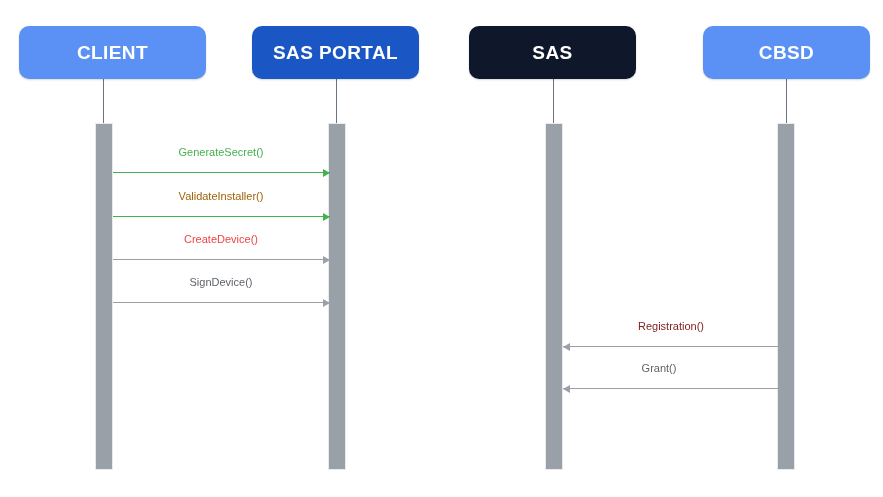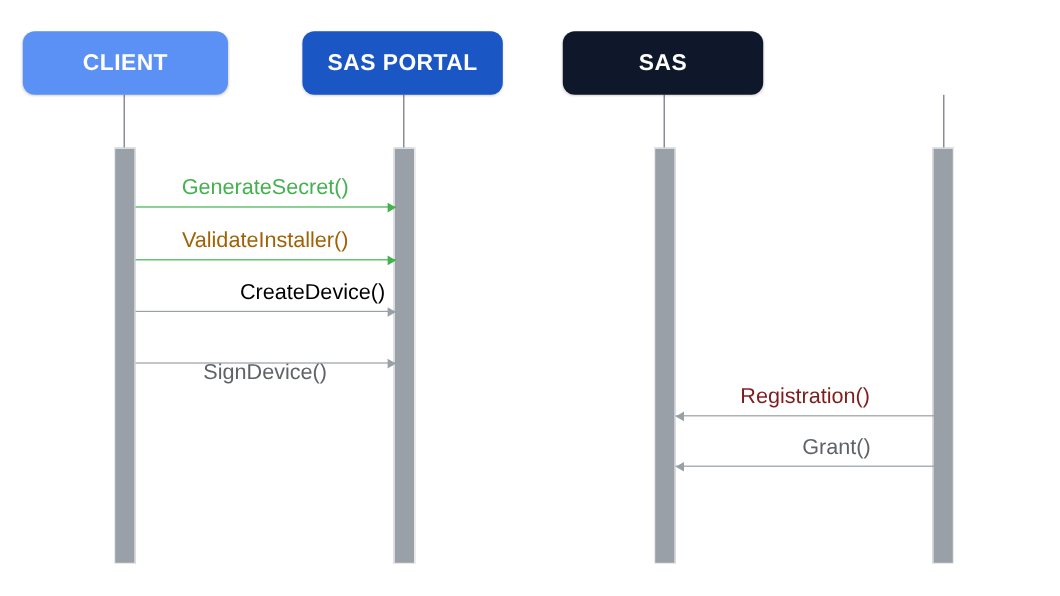--- a/index.html
+++ b/index.html
@@ -37,21 +37,21 @@
     background: #6b7280;
   }
   .activation {
     position: absolute;
     background: #9aa0a8;
     border: 1px solid #e9eaec;
     box-sizing: border-box;
   }
   .msg-label {
     position: absolute;
-    font-size: 18px;
+    font-size: 11px;
     font-family: "Liberation Sans", sans-serif;
     text-align: center;
     white-space: nowrap;
     line-height: 1;
   }
   .msg-line {
     position: absolute;
     height: 1px;
   }
   .msg-arrow {
@@ -72,47 +72,50 @@
   <div class="lifeline" style="left:103px; top:79px; height:45px;"></div>
   <div class="lifeline" style="left:336px; top:79px; height:45px;"></div>
   <div class="lifeline" style="left:553px; top:79px; height:45px;"></div>
   <div class="lifeline" style="left:786px; top:79px; height:45px;"></div>
 
   <div class="activation" style="left:95px;  top:123px; width:18px; height:347px;"></div>
   <div class="activation" style="left:328px; top:123px; width:18px; height:347px;"></div>
   <div class="activation" style="left:545px; top:123px; width:18px; height:347px;"></div>
   <div class="activation" style="left:777px; top:123px; width:18px; height:347px;"></div>
 
-  <div class="actor-box" style="left:19px; top:26px; width:171px; height:53px; background:#5b91f5;">
+  <div class="actor-box" style="left:19px; top:26px; width:187px; height:53px; background:#5b91f5;">
     <span>CLIENT</span>
   </div>
   <div class="actor-box" style="left:252px; top:26px; width:167px; height:53px; background:#1a56c4;">
     <span>SAS PORTAL</span>
   </div>
   <div class="actor-box" style="left:469px; top:26px; width:167px; height:53px; background:#0f172a;">
     <span>SAS</span>
+  </div>
+  <div class="actor-box" style="left:703px; top:26px; width:167px; height:53px; background:#5b91f5;">
+    <span>CBSD</span>
   </div>
 
   <div class="msg-label" style="left:121px; top:147px; width:200px; color:#43b14e;">GenerateSecret()</div>
   <div class="msg-line" style="left:113px; top:172px; width:217px; background:#43b14e;"></div>
   <div class="msg-arrow arrow-right" style="left:323px; top:168.5px; color:#43b14e;"></div>
 
   <div class="msg-label" style="left:121px; top:191px; width:200px; color:#a16207;">ValidateInstaller()</div>
   <div class="msg-line" style="left:113px; top:216px; width:217px; background:#43b14e;"></div>
   <div class="msg-arrow arrow-right" style="left:323px; top:212.5px; color:#43b14e;"></div>
 
-  <div class="msg-label" style="left:121px; top:234px; width:200px; color:#000000;text-align:right;">CreateDevice()</div>
+  <div class="msg-label" style="left:121px; top:234px; width:200px; color:#ef4444;">CreateDevice()</div>
   <div class="msg-line" style="left:113px; top:259px; width:217px; background:#9aa0a8;"></div>
   <div class="msg-arrow arrow-right" style="left:323px; top:255.5px; color:#9aa0a8;"></div>
 
-  <div class="msg-label" style="left:121px; top:277px; width:200px; color:#5f6368;margin-top:24px;">SignDevice()</div>
+  <div class="msg-label" style="left:121px; top:277px; width:200px; color:#5f6368;">SignDevice()</div>
   <div class="msg-line" style="left:113px; top:302px; width:217px; background:#9aa0a8;"></div>
   <div class="msg-arrow arrow-right" style="left:323px; top:298.5px; color:#9aa0a8;"></div>
 
   <div class="msg-label" style="left:571px; top:321px; width:200px; color:#7f1d1d;">Registration()</div>
   <div class="msg-line" style="left:563px; top:346px; width:216px; background:#9aa0a8;"></div>
   <div class="msg-arrow arrow-left" style="left:563px; top:342.5px; color:#9aa0a8;"></div>
 
-  <div class="msg-label" style="left:597px; top:363px; width:200px; color:#5f6368;">Grant()</div>
+  <div class="msg-label" style="left:559px; top:363px; width:200px; color:#5f6368;">Grant()</div>
   <div class="msg-line" style="left:563px; top:388px; width:216px; background:#9aa0a8;"></div>
   <div class="msg-arrow arrow-left" style="left:563px; top:384.5px; color:#9aa0a8;"></div>
 
 </div>
 
 </body></html>

